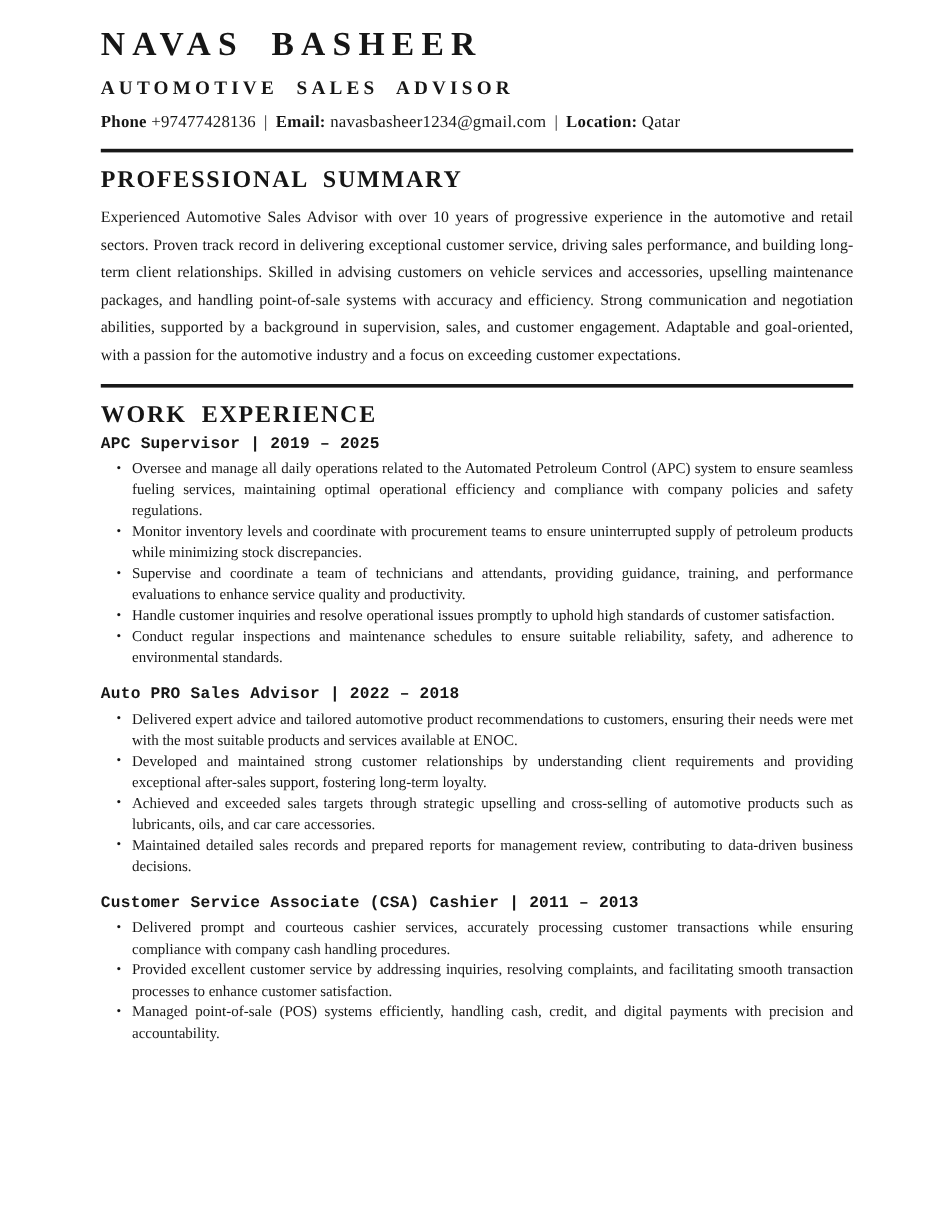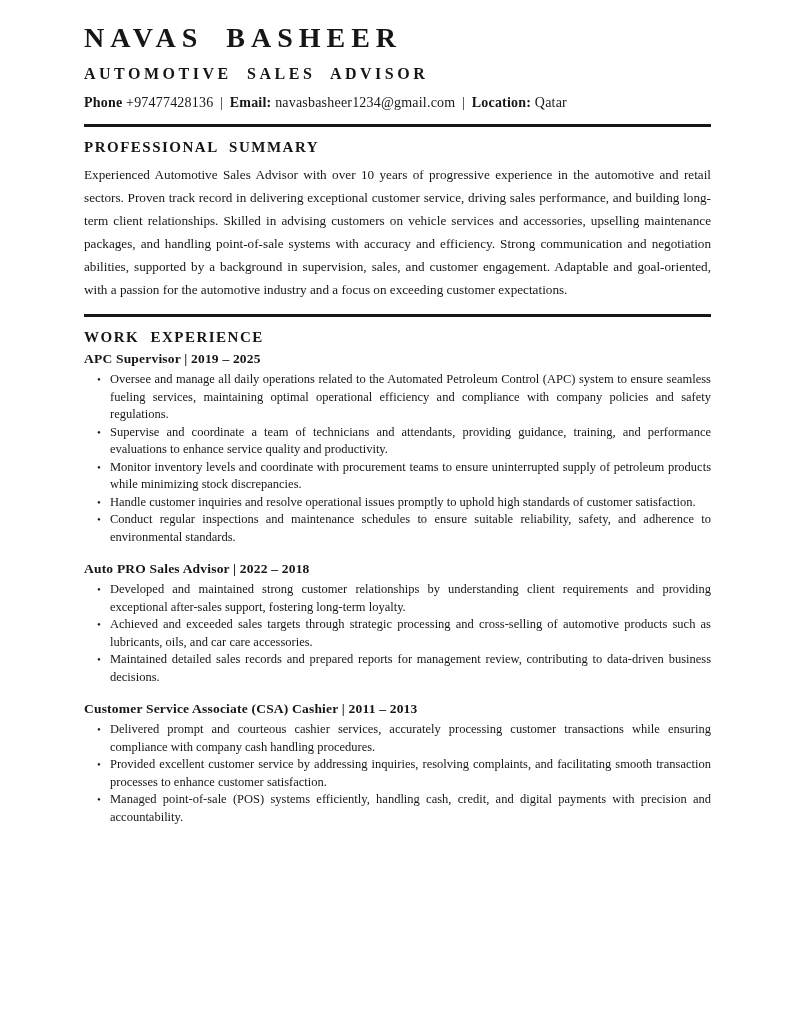--- a/index.html
+++ b/index.html
@@ -39,21 +39,21 @@
   }
   .contact-line b { font-weight: bold; }
   .sep { padding: 0 3px; }
   .rule {
     border: none;
     border-top: 3px solid #181818;
     margin: 13px 0 0 0;
   }
   .section-heading {
     margin: 12px 0 0 0;
-    font-size: 15px;
+    font-size: 20px;
     font-weight: bold;
     letter-spacing: 1.5px;
     word-spacing: 6px;
   }
   .summary-text {
     margin: 7px 0 0 0;
     font-size: 13.2px;
     line-height: 23px;
     text-align: justify;
   }
@@ -63,20 +63,21 @@
     font-weight: bold;
     letter-spacing: 0.4px;
   }
   .role { margin: 0; }
   .role + .role { margin-top: 15px; }
   .role-title {
     margin: 5px 0 0 0;
     font-size: 13.5px;
     font-weight: bold;
     letter-spacing: 0.2px;
+    font-family: Liberation Mono, monospace;
   }
   .role-bullets {
     margin: 4px 0 0 0;
     padding: 0 0 0 26px;
     list-style: none;
   }
   .role-bullets li {
     position: relative;
     font-size: 12.5px;
     line-height: 17.5px;
@@ -120,31 +121,32 @@
 
   <hr class="rule">
 
   <section>
     <h2 class="section-heading">WORK EXPERIENCE</h2>
     <div id="roles">
         <div class="role">
           <h4 class="role-title">APC Supervisor | 2019 –  2025</h4>
           <ul class="role-bullets">
             <li>Oversee and manage all daily operations related to the Automated Petroleum Control (APC) system to ensure seamless fueling services, maintaining optimal operational efficiency and compliance with company policies and safety regulations.</li>
+            <li>Monitor inventory levels and coordinate with procurement teams to ensure uninterrupted supply of petroleum products while minimizing stock discrepancies.</li>
             <li>Supervise and coordinate a team of technicians and attendants, providing guidance, training, and performance evaluations to enhance service quality and productivity.</li>
-            <li>Monitor inventory levels and coordinate with procurement teams to ensure uninterrupted supply of petroleum products while minimizing stock discrepancies.</li>
             <li>Handle customer inquiries and resolve operational issues promptly to uphold high standards of customer satisfaction.</li>
             <li>Conduct regular inspections and maintenance schedules to ensure suitable reliability, safety, and adherence to environmental standards.</li>
           </ul>
         </div>
         <div class="role">
           <h4 class="role-title">Auto PRO Sales Advisor | 2022 –  2018</h4>
           <ul class="role-bullets">
+            <li>Delivered expert advice and tailored automotive product recommendations to customers, ensuring their needs were met with the most suitable products and services available at ENOC.</li>
             <li>Developed and maintained strong customer relationships by understanding client requirements and providing exceptional after-sales support, fostering long-term loyalty.</li>
-            <li>Achieved and exceeded sales targets through strategic processing and cross-selling of automotive products such as lubricants, oils, and car care accessories.</li>
+            <li>Achieved and exceeded sales targets through strategic upselling and cross-selling of automotive products such as lubricants, oils, and car care accessories.</li>
             <li>Maintained detailed sales records and prepared reports for management review, contributing to data-driven business decisions.</li>
           </ul>
         </div>
         <div class="role">
           <h4 class="role-title">Customer Service Associate (CSA) Cashier | 2011 –  2013</h4>
           <ul class="role-bullets">
             <li>Delivered prompt and courteous cashier services, accurately processing customer transactions while ensuring compliance with company cash handling procedures.</li>
             <li>Provided excellent customer service by addressing inquiries, resolving complaints, and facilitating smooth transaction processes to enhance customer satisfaction.</li>
             <li>Managed point-of-sale (POS) systems efficiently, handling cash, credit, and digital payments with precision and accountability.</li>
           </ul>

